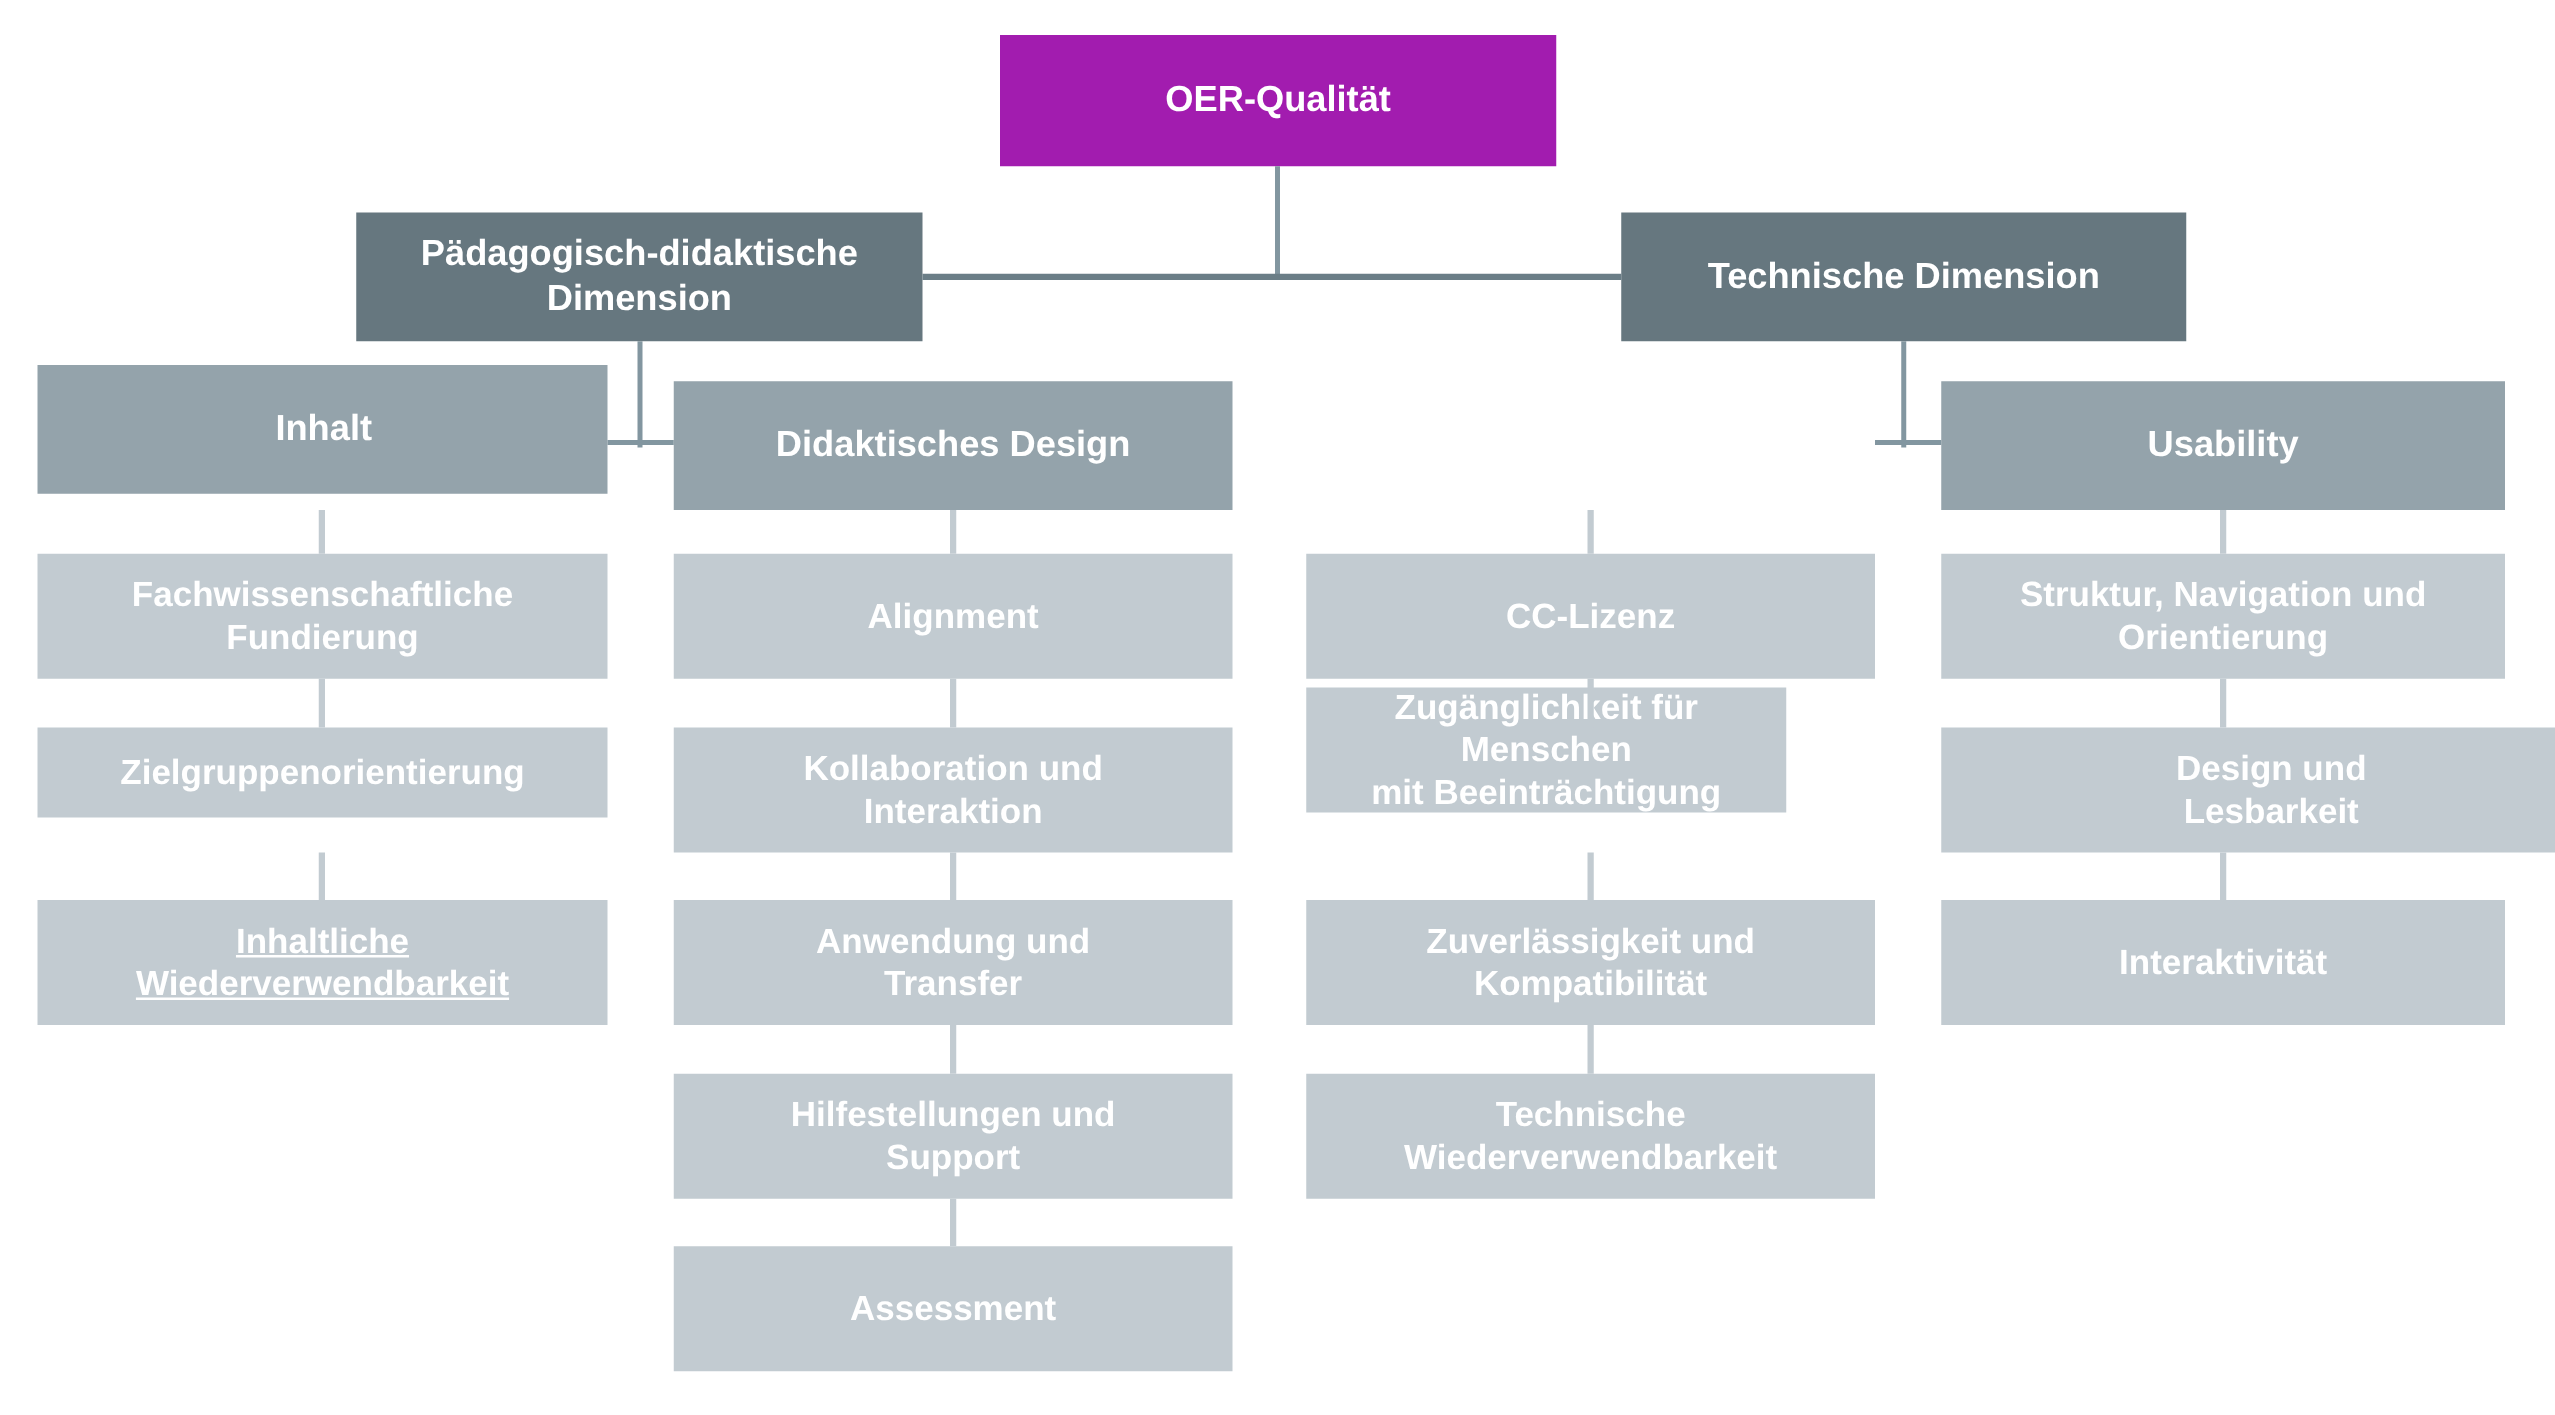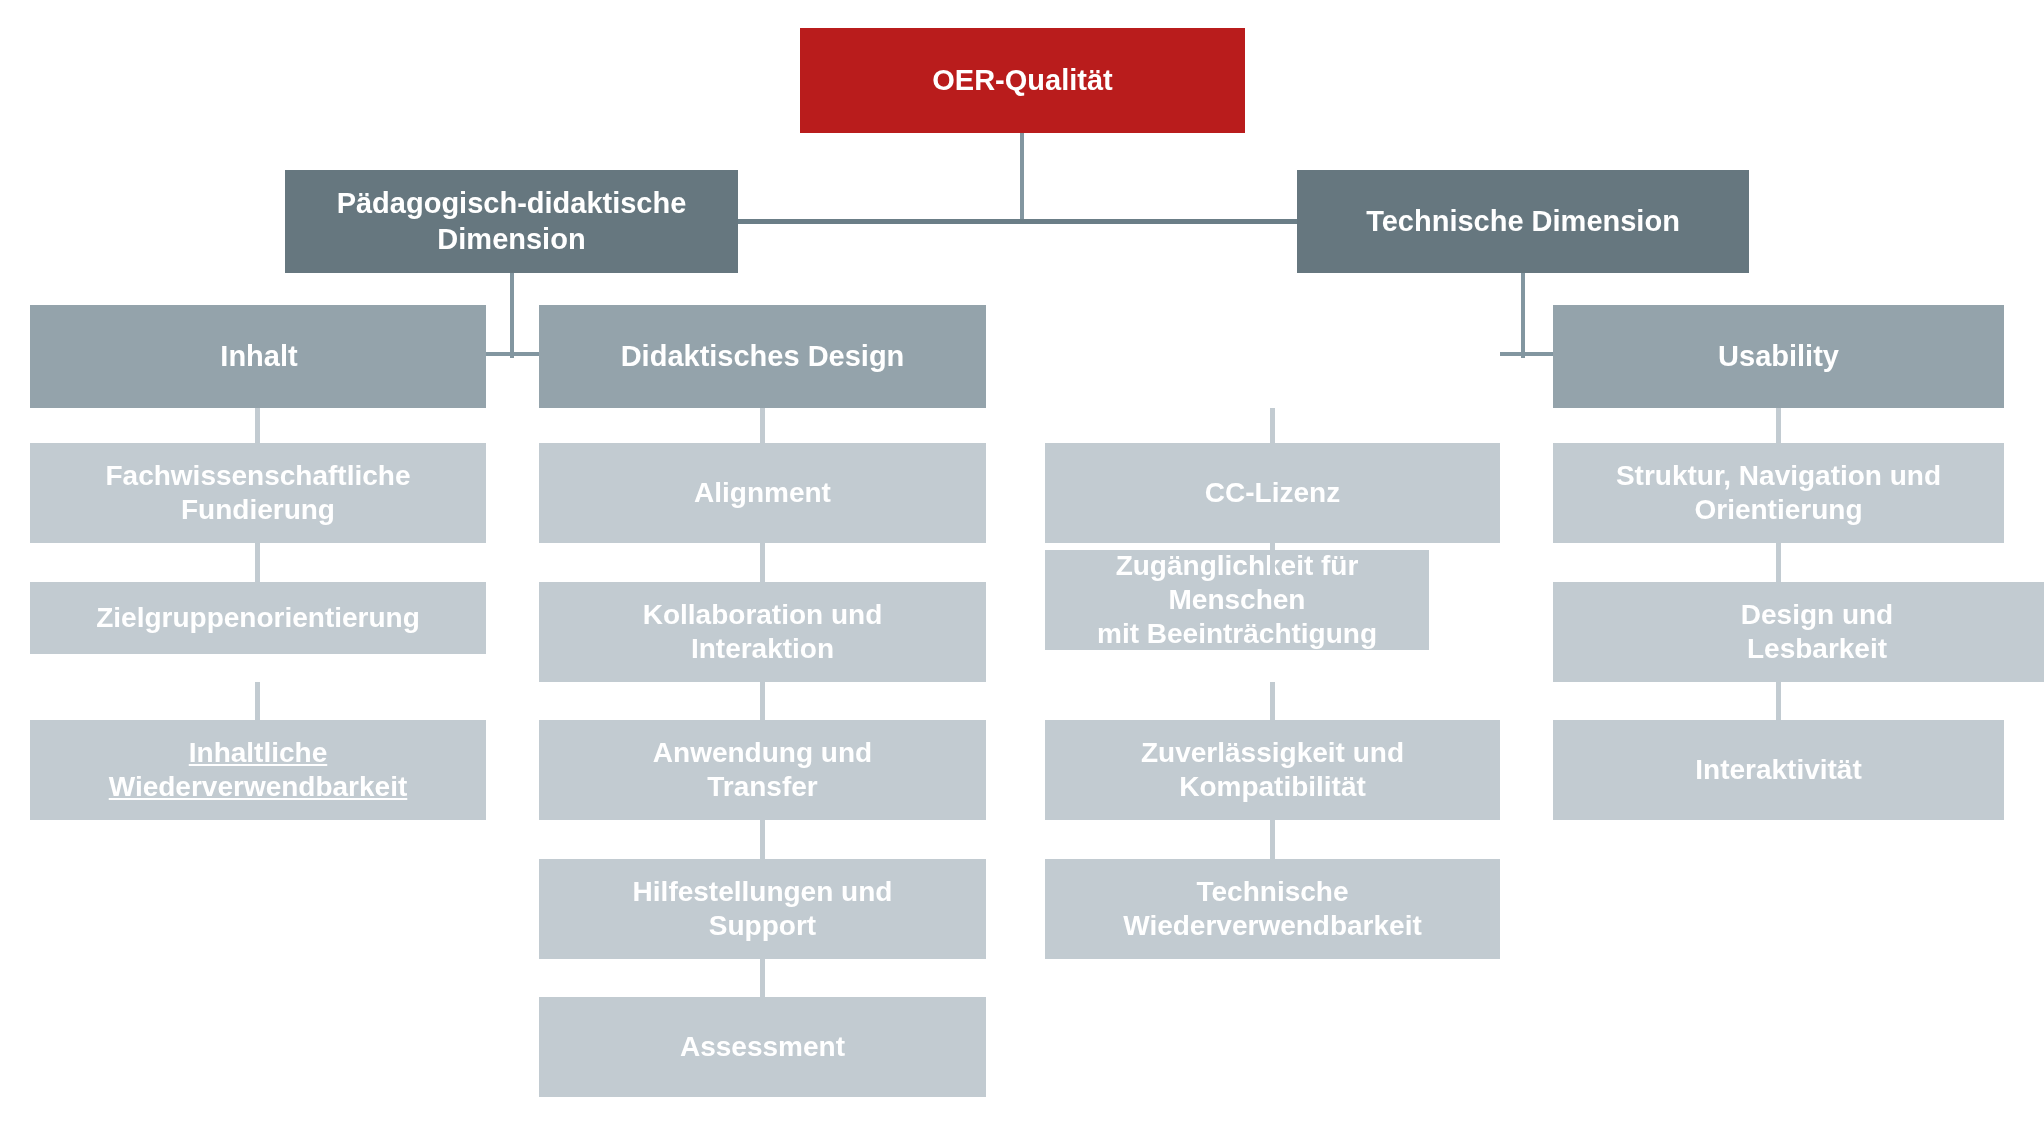--- a/index.html
+++ b/index.html
@@ -21,21 +21,21 @@
     align-items: center;
     justify-content: center;
     text-align: center;
     color: #ffffff;
     font-weight: bold;
     white-space: pre-line;
     line-height: 1.22;
     padding: 0 10px;
     box-sizing: border-box;
   }
-  .root-box   { background: #b91c1c; font-size: 29px; }
+  .root-box   { background: #a21caf; font-size: 29px; }
   .dim-box    { background: #66777f; font-size: 29px; }
   .header-box { background: #94a3ab; font-size: 29px; }
   .item-box   { background: #c2cbd1; font-size: 28px; }
   .line {
     position: absolute;
   }
   .line-dark  { background: #6b7e87; }
   .line-mid   { background: #8296a0; }
   .line-light { background: #c2cbd1; }
 </style>
@@ -43,21 +43,21 @@
 <body>
 
 <div class="canvas">
 
   <div class="box root-box" style="left:800px; top:28px; width:445px; height:105px;">OER-Qualität</div>
 
   <div class="box dim-box" style="left:285px; top:170px; width:453px; height:103px;">Pädagogisch-didaktische
 Dimension</div>
   <div class="box dim-box" style="left:1297px; top:170px; width:452px; height:103px;">Technische Dimension</div>
 
-  <div class="box header-box" style="left:30px; top:305px; width:456px; height:103px;padding-left:12px;">Inhalt</div>
+  <div class="box header-box" style="left:30px; top:292px; width:456px; height:103px;padding-left:12px;">Inhalt</div>
   <div class="box item-box" style="left:30px; top:443px; width:456px; height:100px;">Fachwissenschaftliche
 Fundierung</div>
   <div class="box item-box" style="left:30px; top:582px; width:456px; height:72px;">Zielgruppenorientierung</div>
   <div class="box item-box" style="left:30px; top:720px; width:456px; height:100px;text-decoration:underline;">Inhaltliche
 Wiederverwendbarkeit</div>
 
   <div class="box header-box" style="left:539px; top:305px; width:447px; height:103px;">Didaktisches Design</div>
   <div class="box item-box" style="left:539px; top:443px; width:447px; height:100px;">Alignment</div>
   <div class="box item-box" style="left:539px; top:582px; width:447px; height:100px;">Kollaboration und
 Interaktion</div>

